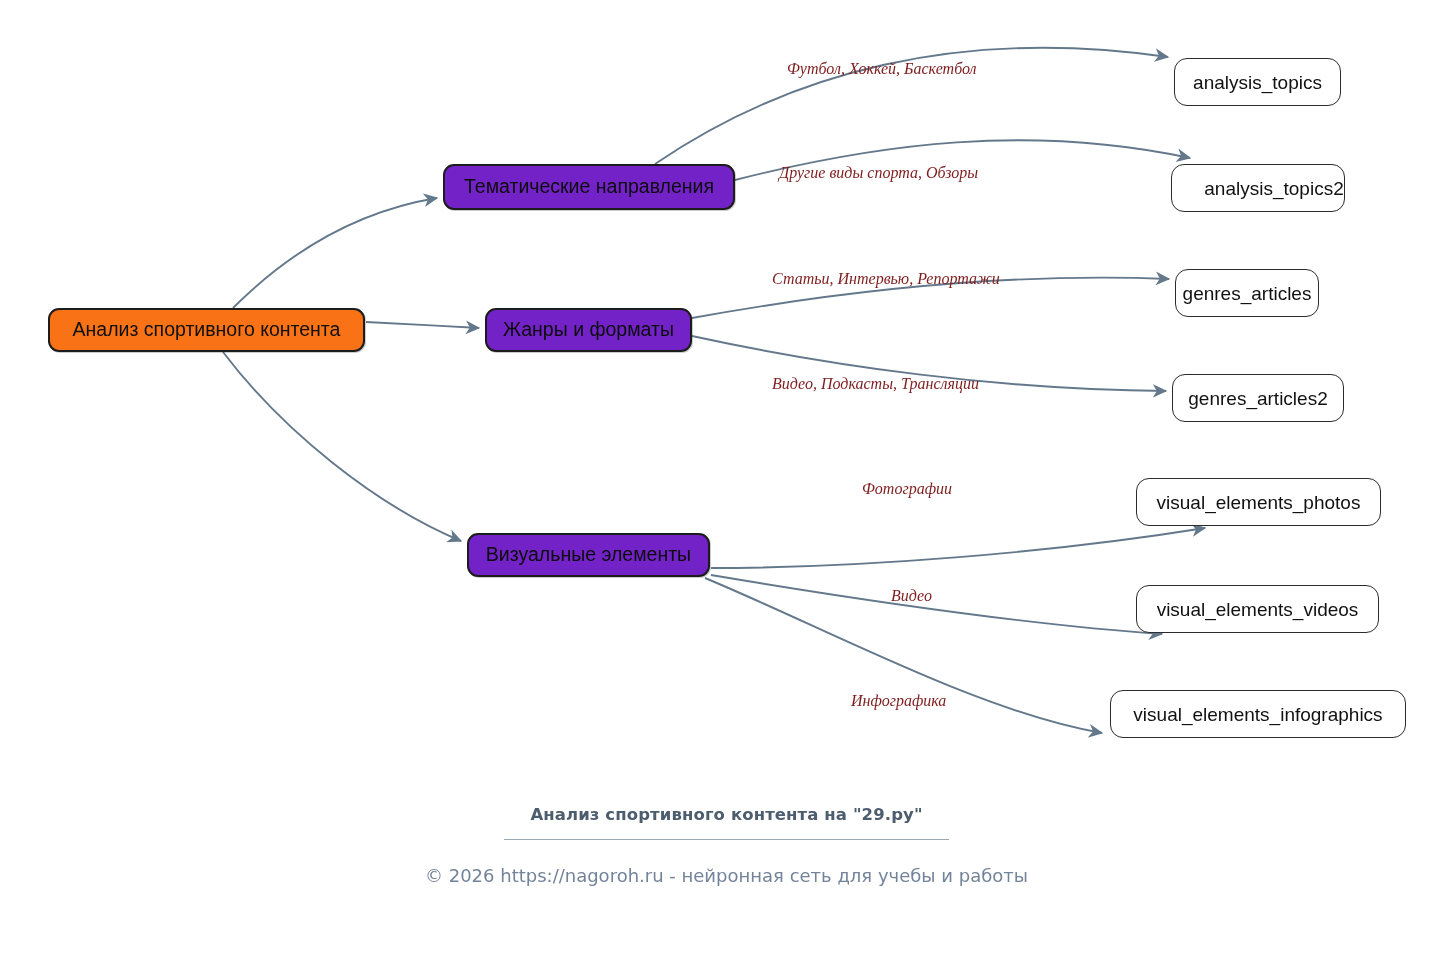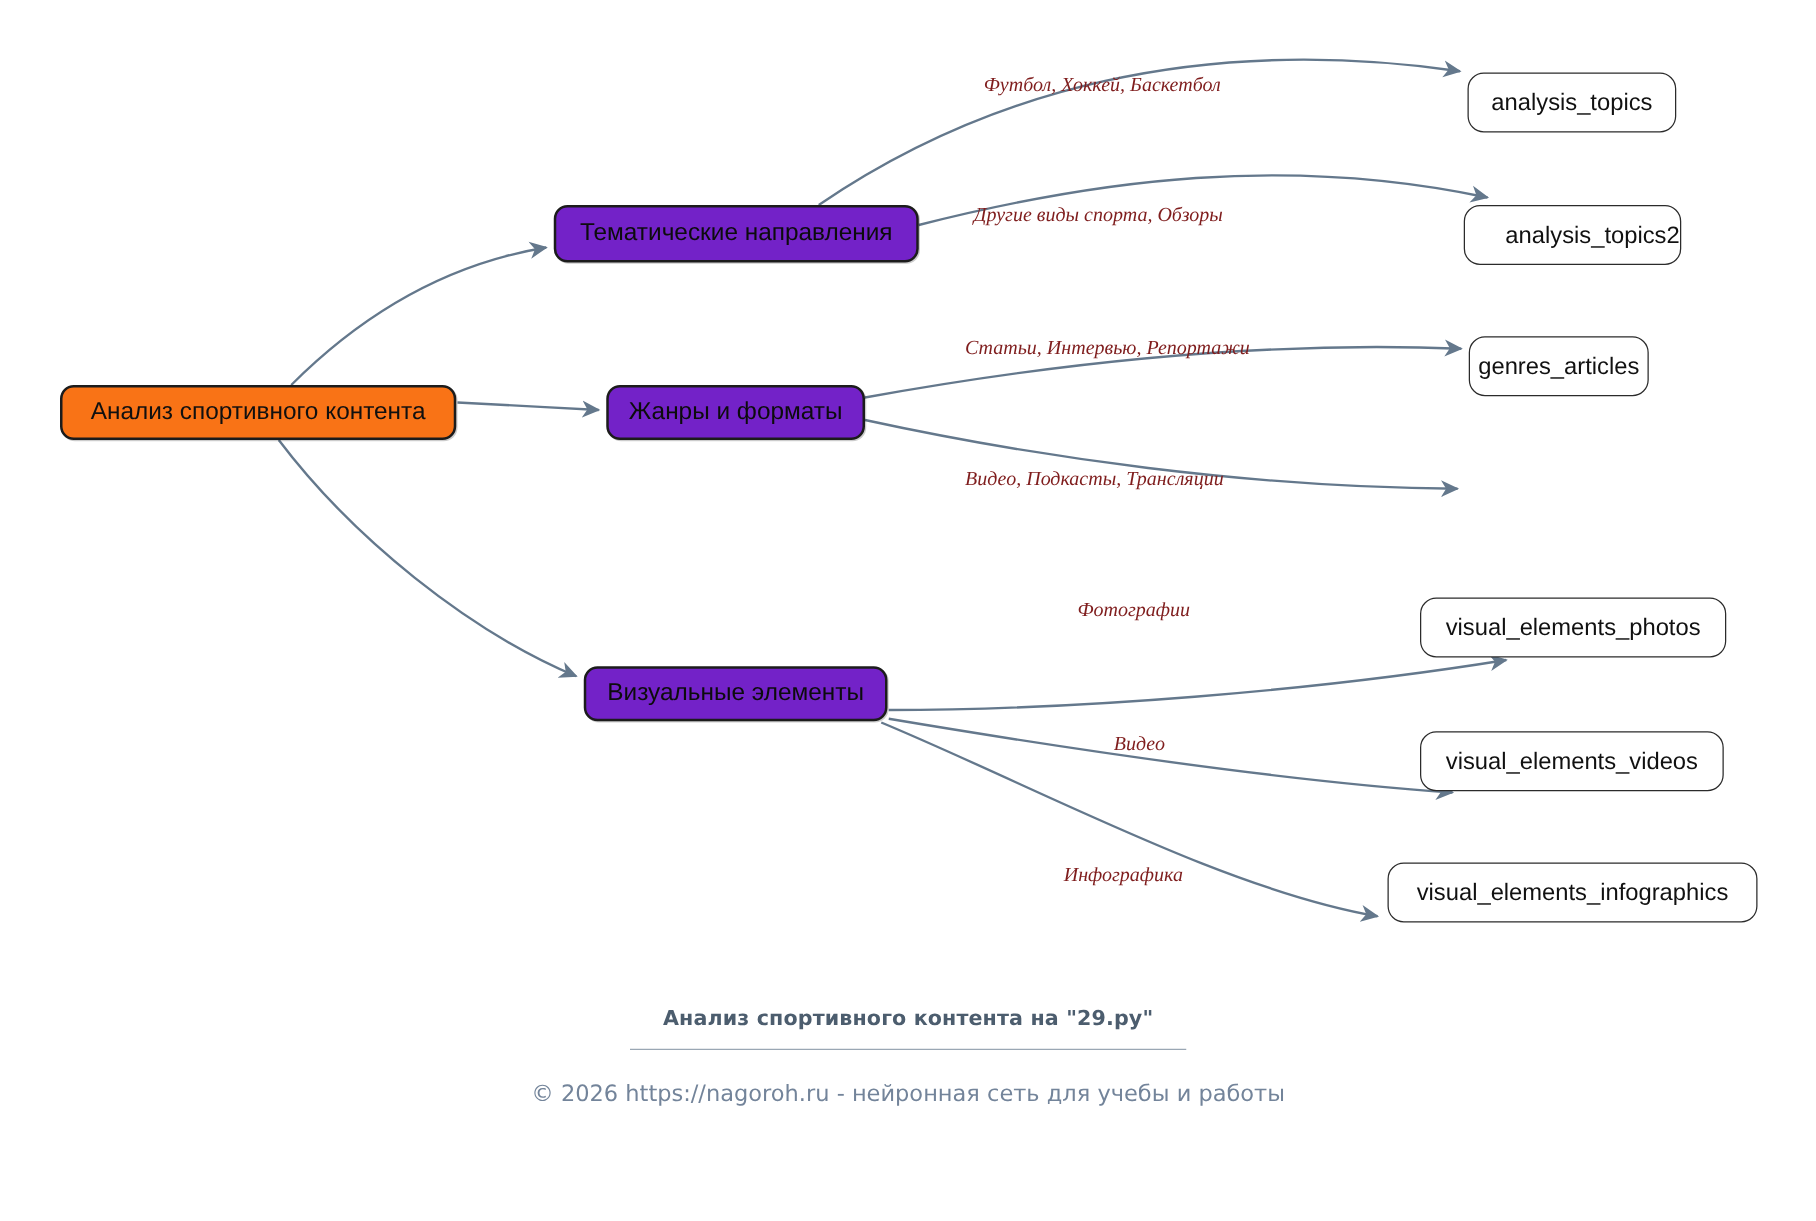--- a/index.html
+++ b/index.html
@@ -167,20 +167,23 @@
   </div>
 
   <div class="node node-leaf" style="left:1171px; top:164px; width:174px; height:48px;padding-left:48px;">
     <span>analysis_topics2</span>
   </div>
 
   <div class="node node-leaf" style="left:1175px; top:269px; width:144px; height:48px;">
     <span>genres_articles</span>
   </div>
 
+  <div class="node node-leaf" style="left:1172px; top:374px; width:172px; height:48px;">
+    <span>genres_articles2</span>
+  </div>
 
   <div class="node node-leaf" style="left:1136px; top:478px; width:245px; height:48px;">
     <span>visual_elements_photos</span>
   </div>
 
   <div class="node node-leaf" style="left:1110px; top:690px; width:296px; height:48px;">
     <span>visual_elements_infographics</span>
   </div>
 
   <div class="node node-leaf" style="left:1136px; top:585px; width:243px; height:48px;">

